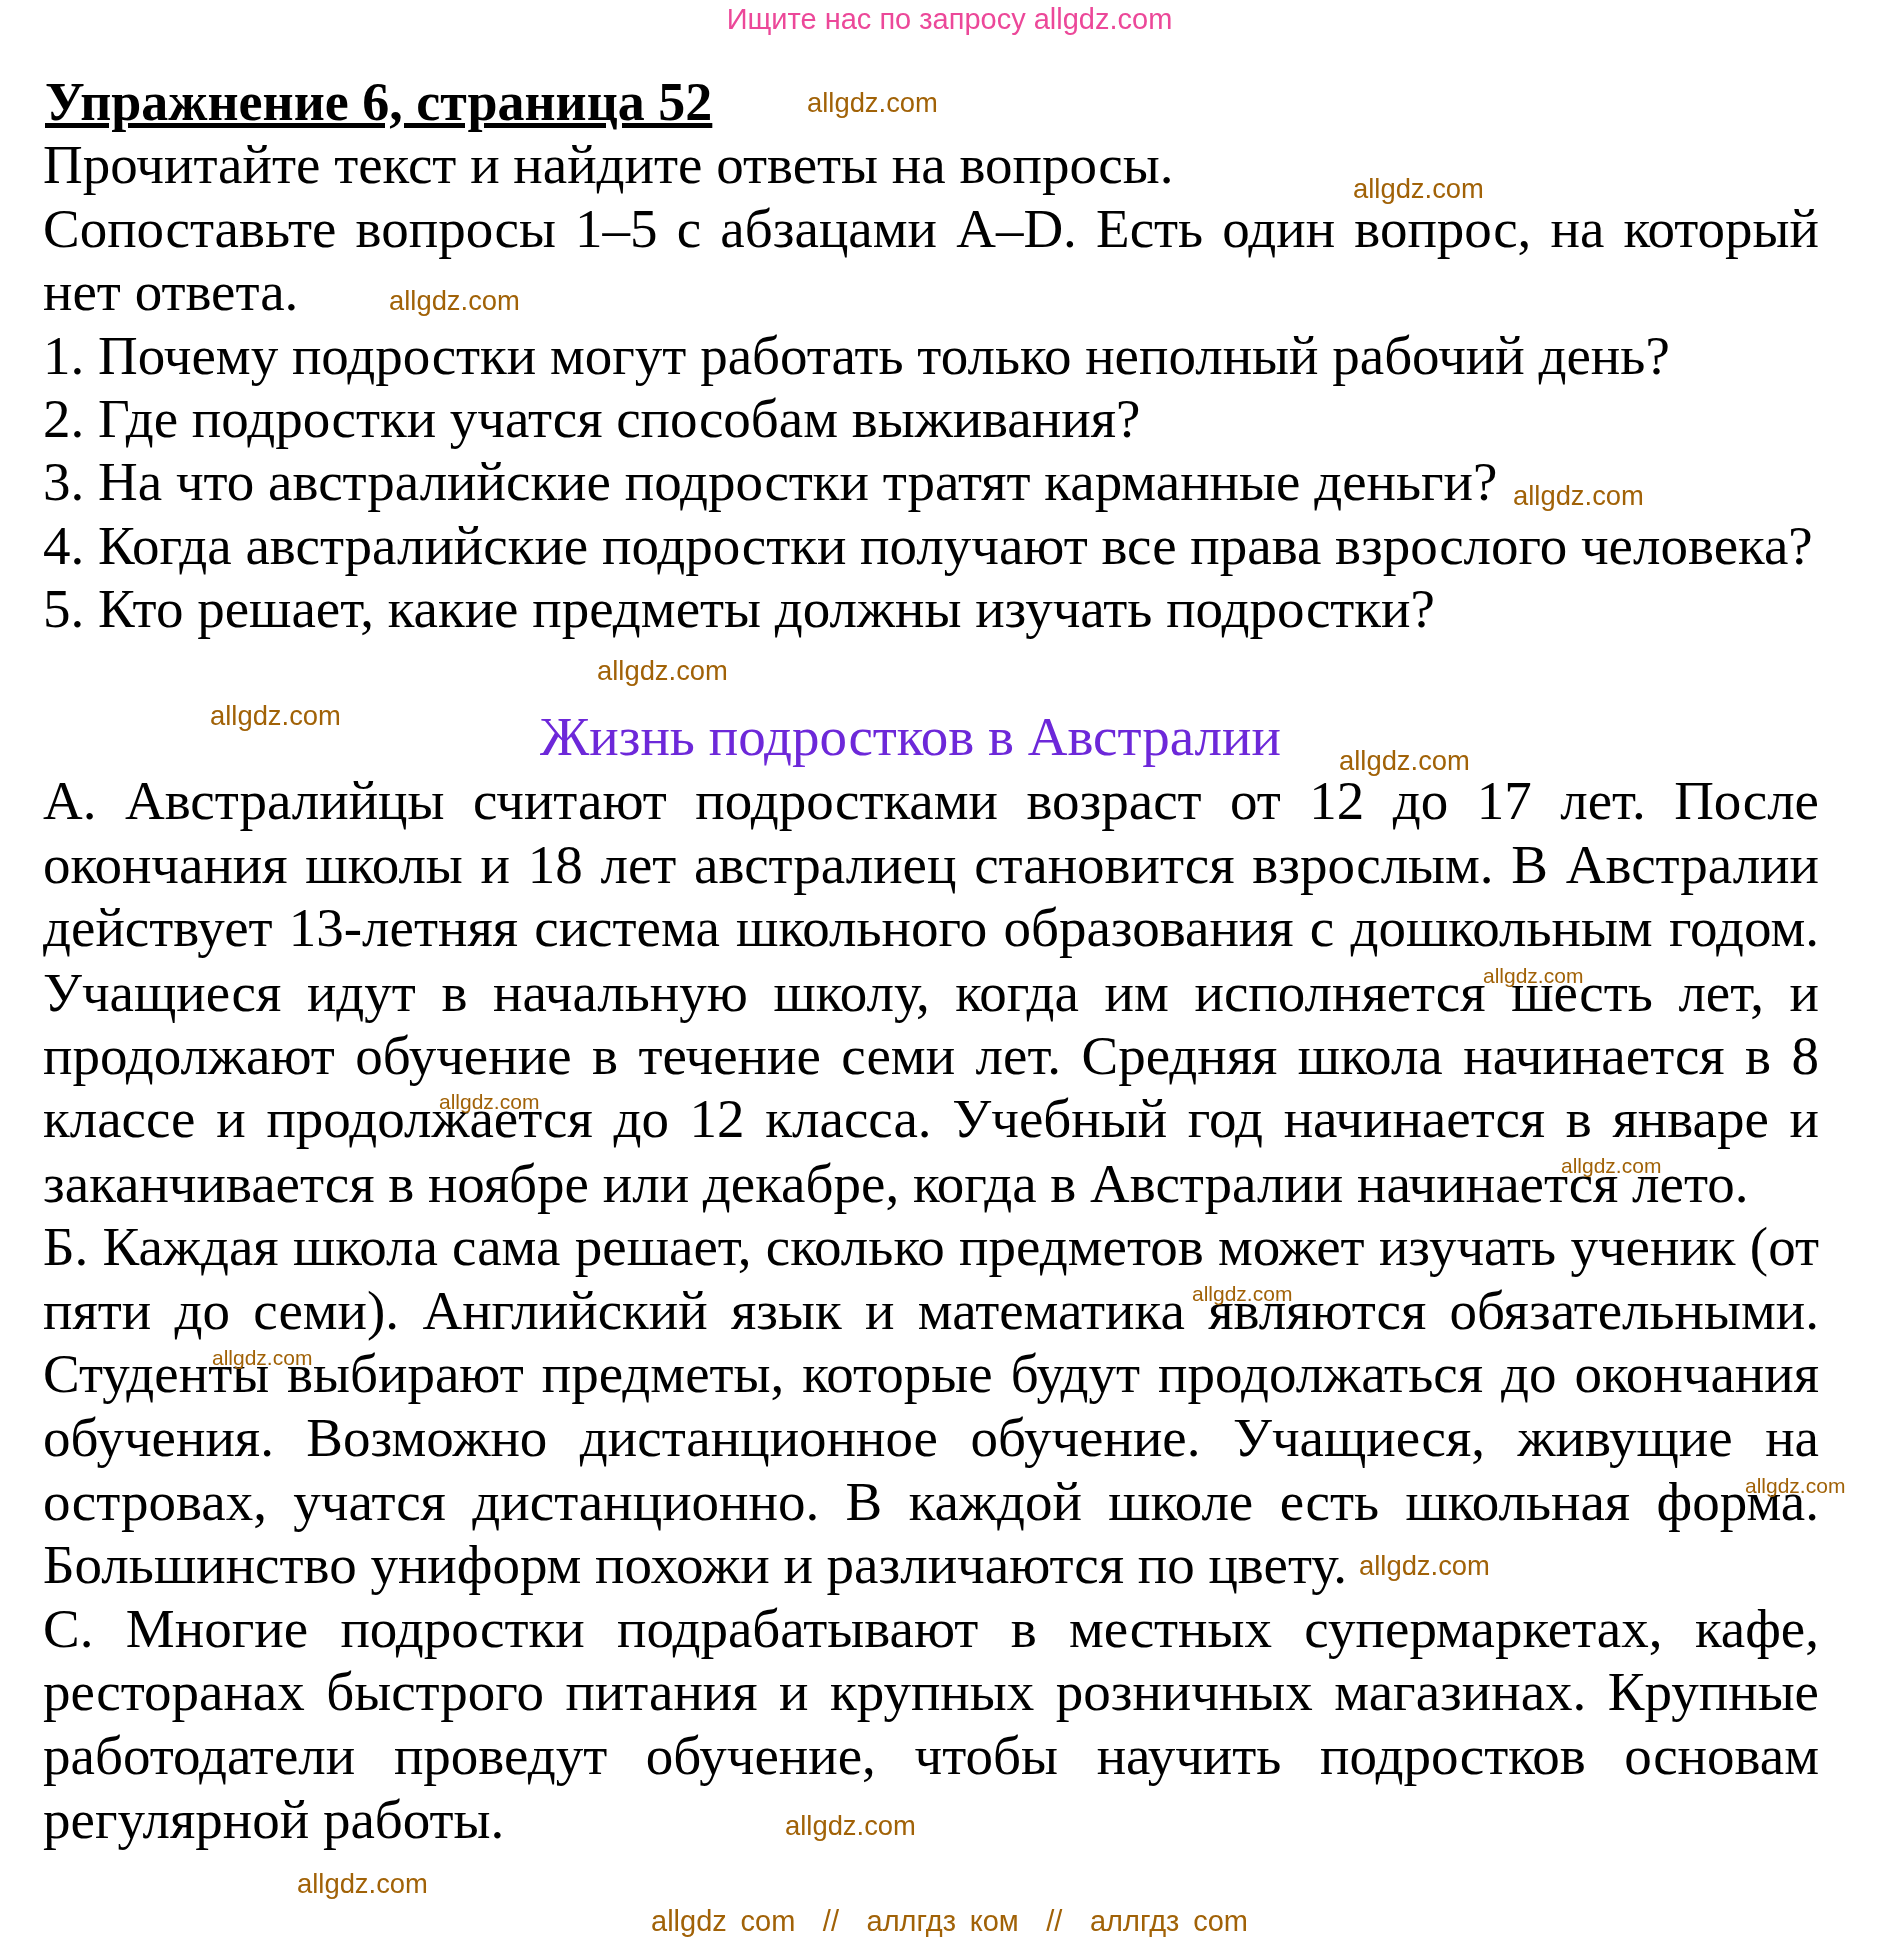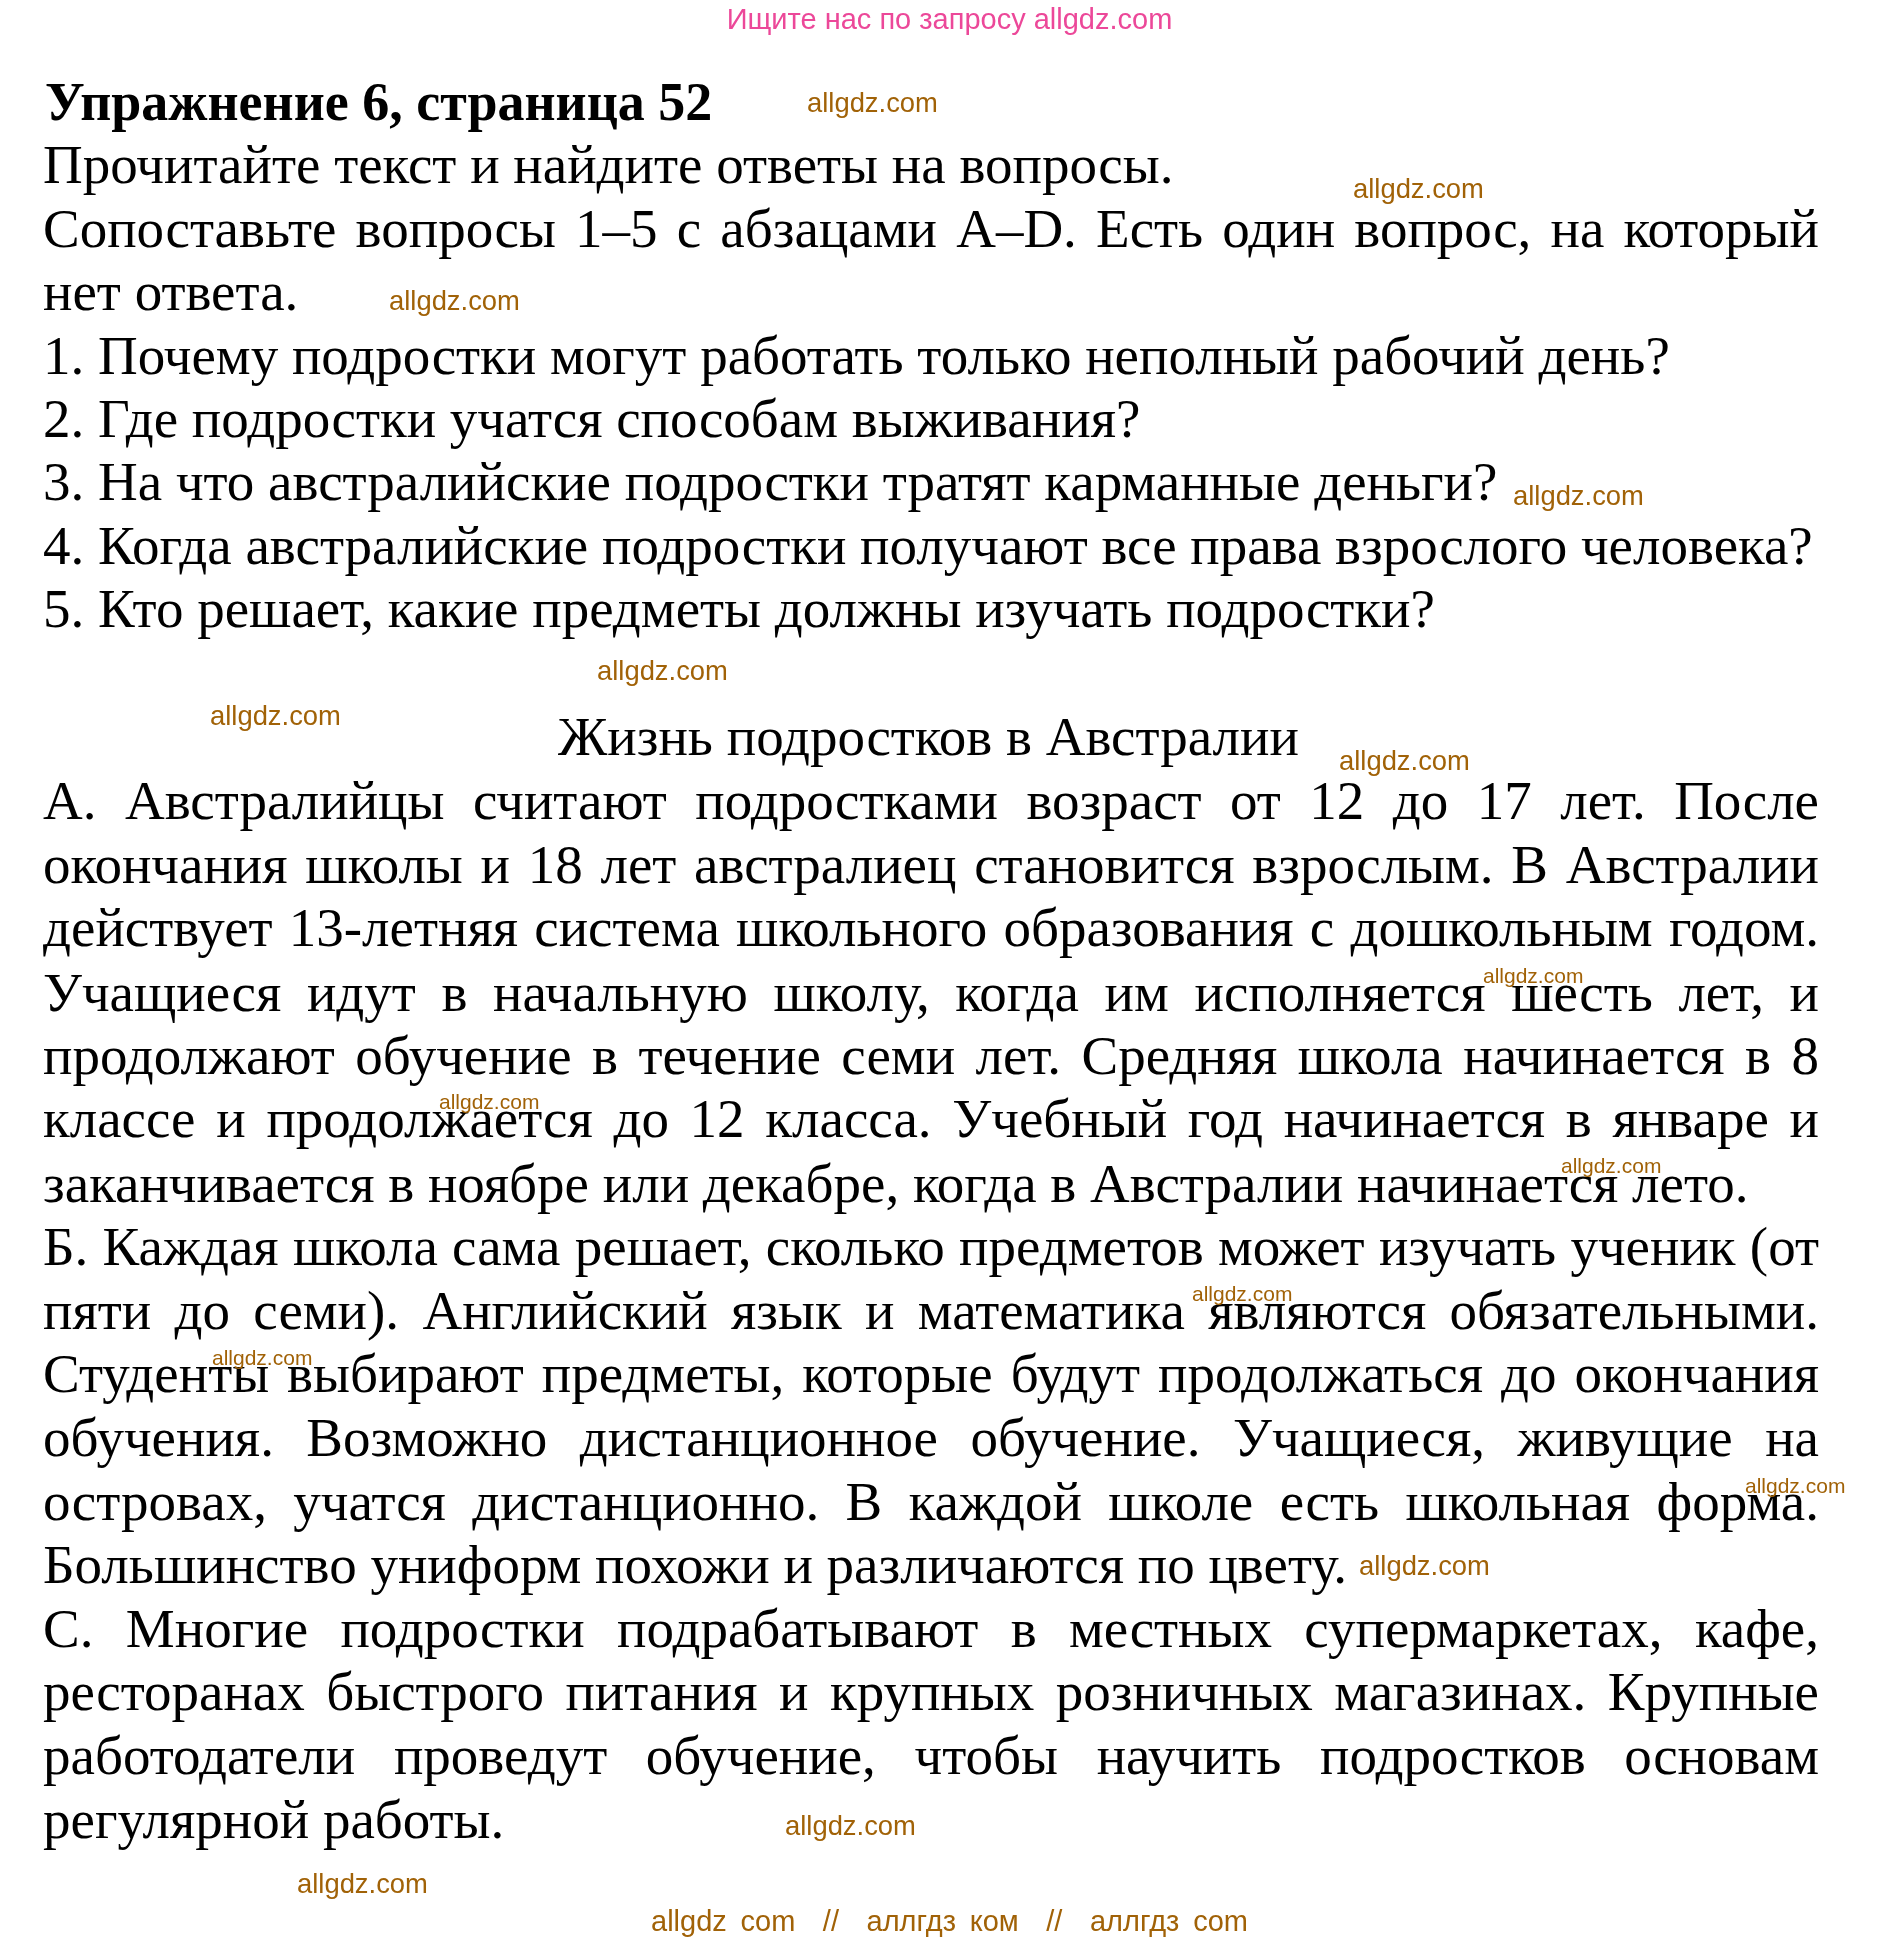--- a/index.html
+++ b/index.html
@@ -1,24 +1,24 @@
 <!DOCTYPE html>
 <html style="font-size:15px"><head>
 <meta charset="utf-8">
 <style>
   html, body { margin:0; padding:0; background:#ffffff; }
   body { width:1899px; height:1945px; position:relative; overflow:hidden; }
   .abs { position:absolute; white-space:nowrap; }
   .banner { font-family:"Liberation Sans", sans-serif; font-size:29px; line-height:34px; left:0; width:1899px; text-align:center; }
   .banner-top { top:1.9px; color:#ec4899; }
   .banner-bottom { top:1904px; color:#a16207; word-spacing:5.7px; }
-  .heading { font-family:"Liberation Serif", serif; font-weight:bold; font-size:54px; line-height:63px; left:45px; top:71px; color:#000; }
+  .heading { font-family:"Liberation Serif", serif; font-weight:bold; font-size:54px; line-height:63px; left:45px; top:71px; color:#000;text-decoration:underline; }
   .line { font-family:"Liberation Serif", serif; font-size:55px; line-height:63px; color:#000; left:43px; width:1776px; }
   .line.justify { text-align:justify; text-align-last:justify; }
-  .title { font-family:"Liberation Serif", serif; font-size:55px; line-height:63px; color:#000000; left:558px; }
+  .title { font-family:"Liberation Serif", serif; font-size:55px; line-height:63px; color:#6d28d9; left:540px; }
   .wm { font-family:"Liberation Sans", sans-serif; color:#a16207;margin-top:12px; }
   .wm.big { font-size:27.4px; line-height:32px; }
   .wm.small { font-size:21px; line-height:24.6px; }
 </style>
 </head>
 <body>
 
 <div class="abs banner banner-top">Ищите нас по запросу allgdz.com</div>
 
 <div class="abs heading">Упражнение 6, страница 52</div>

